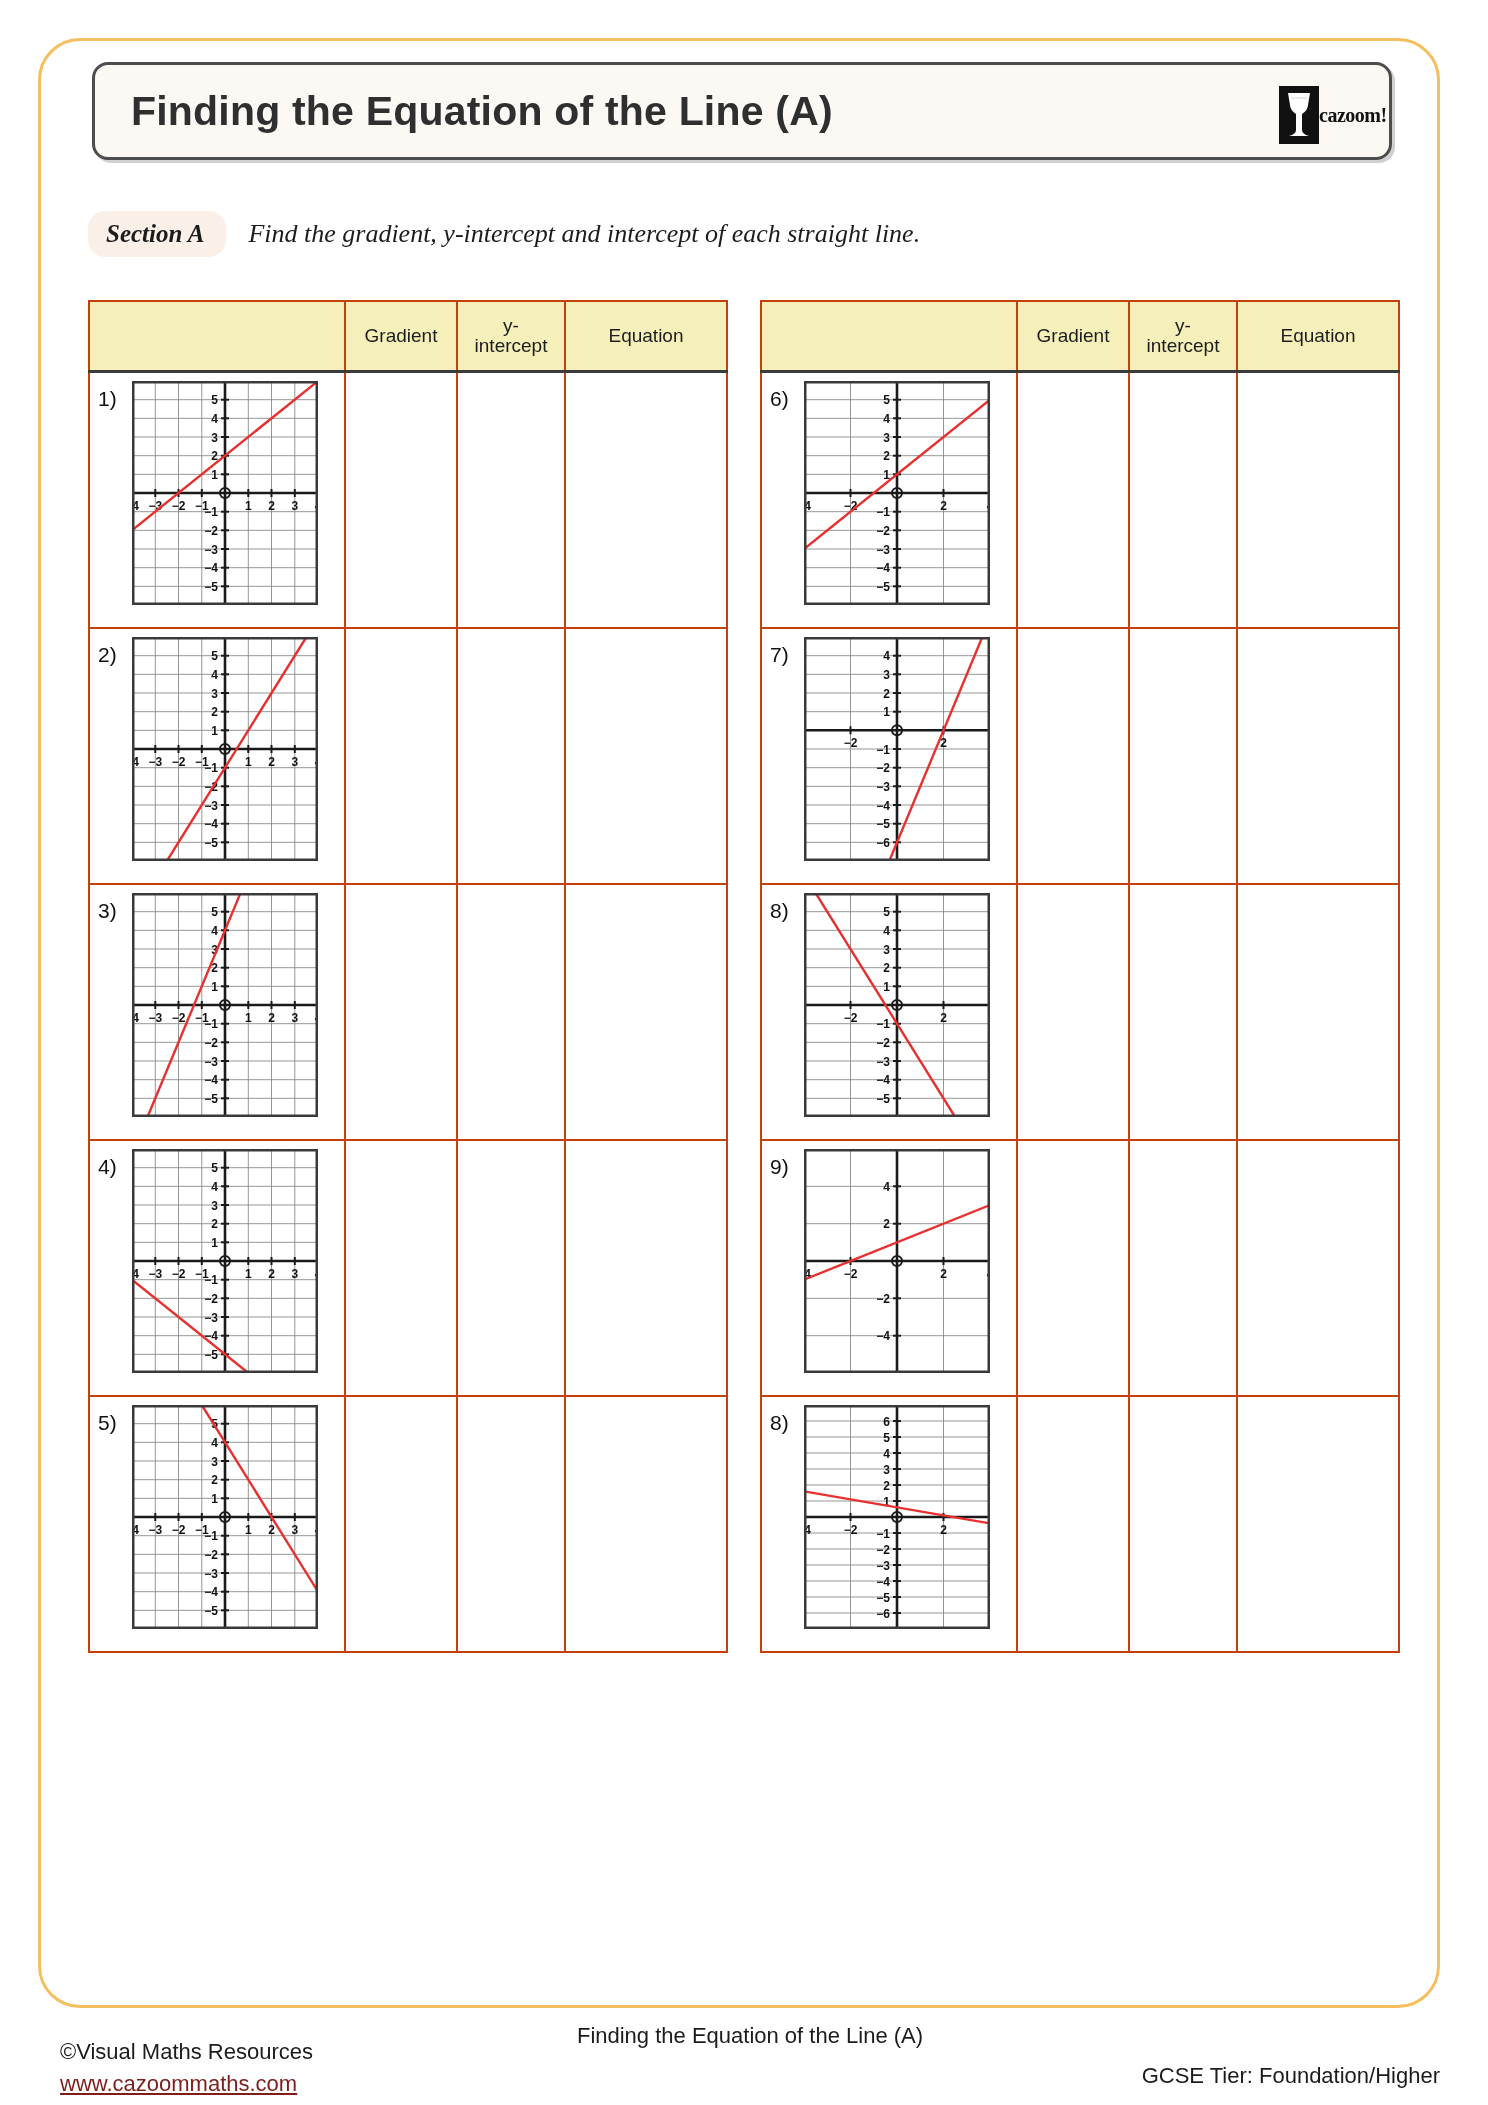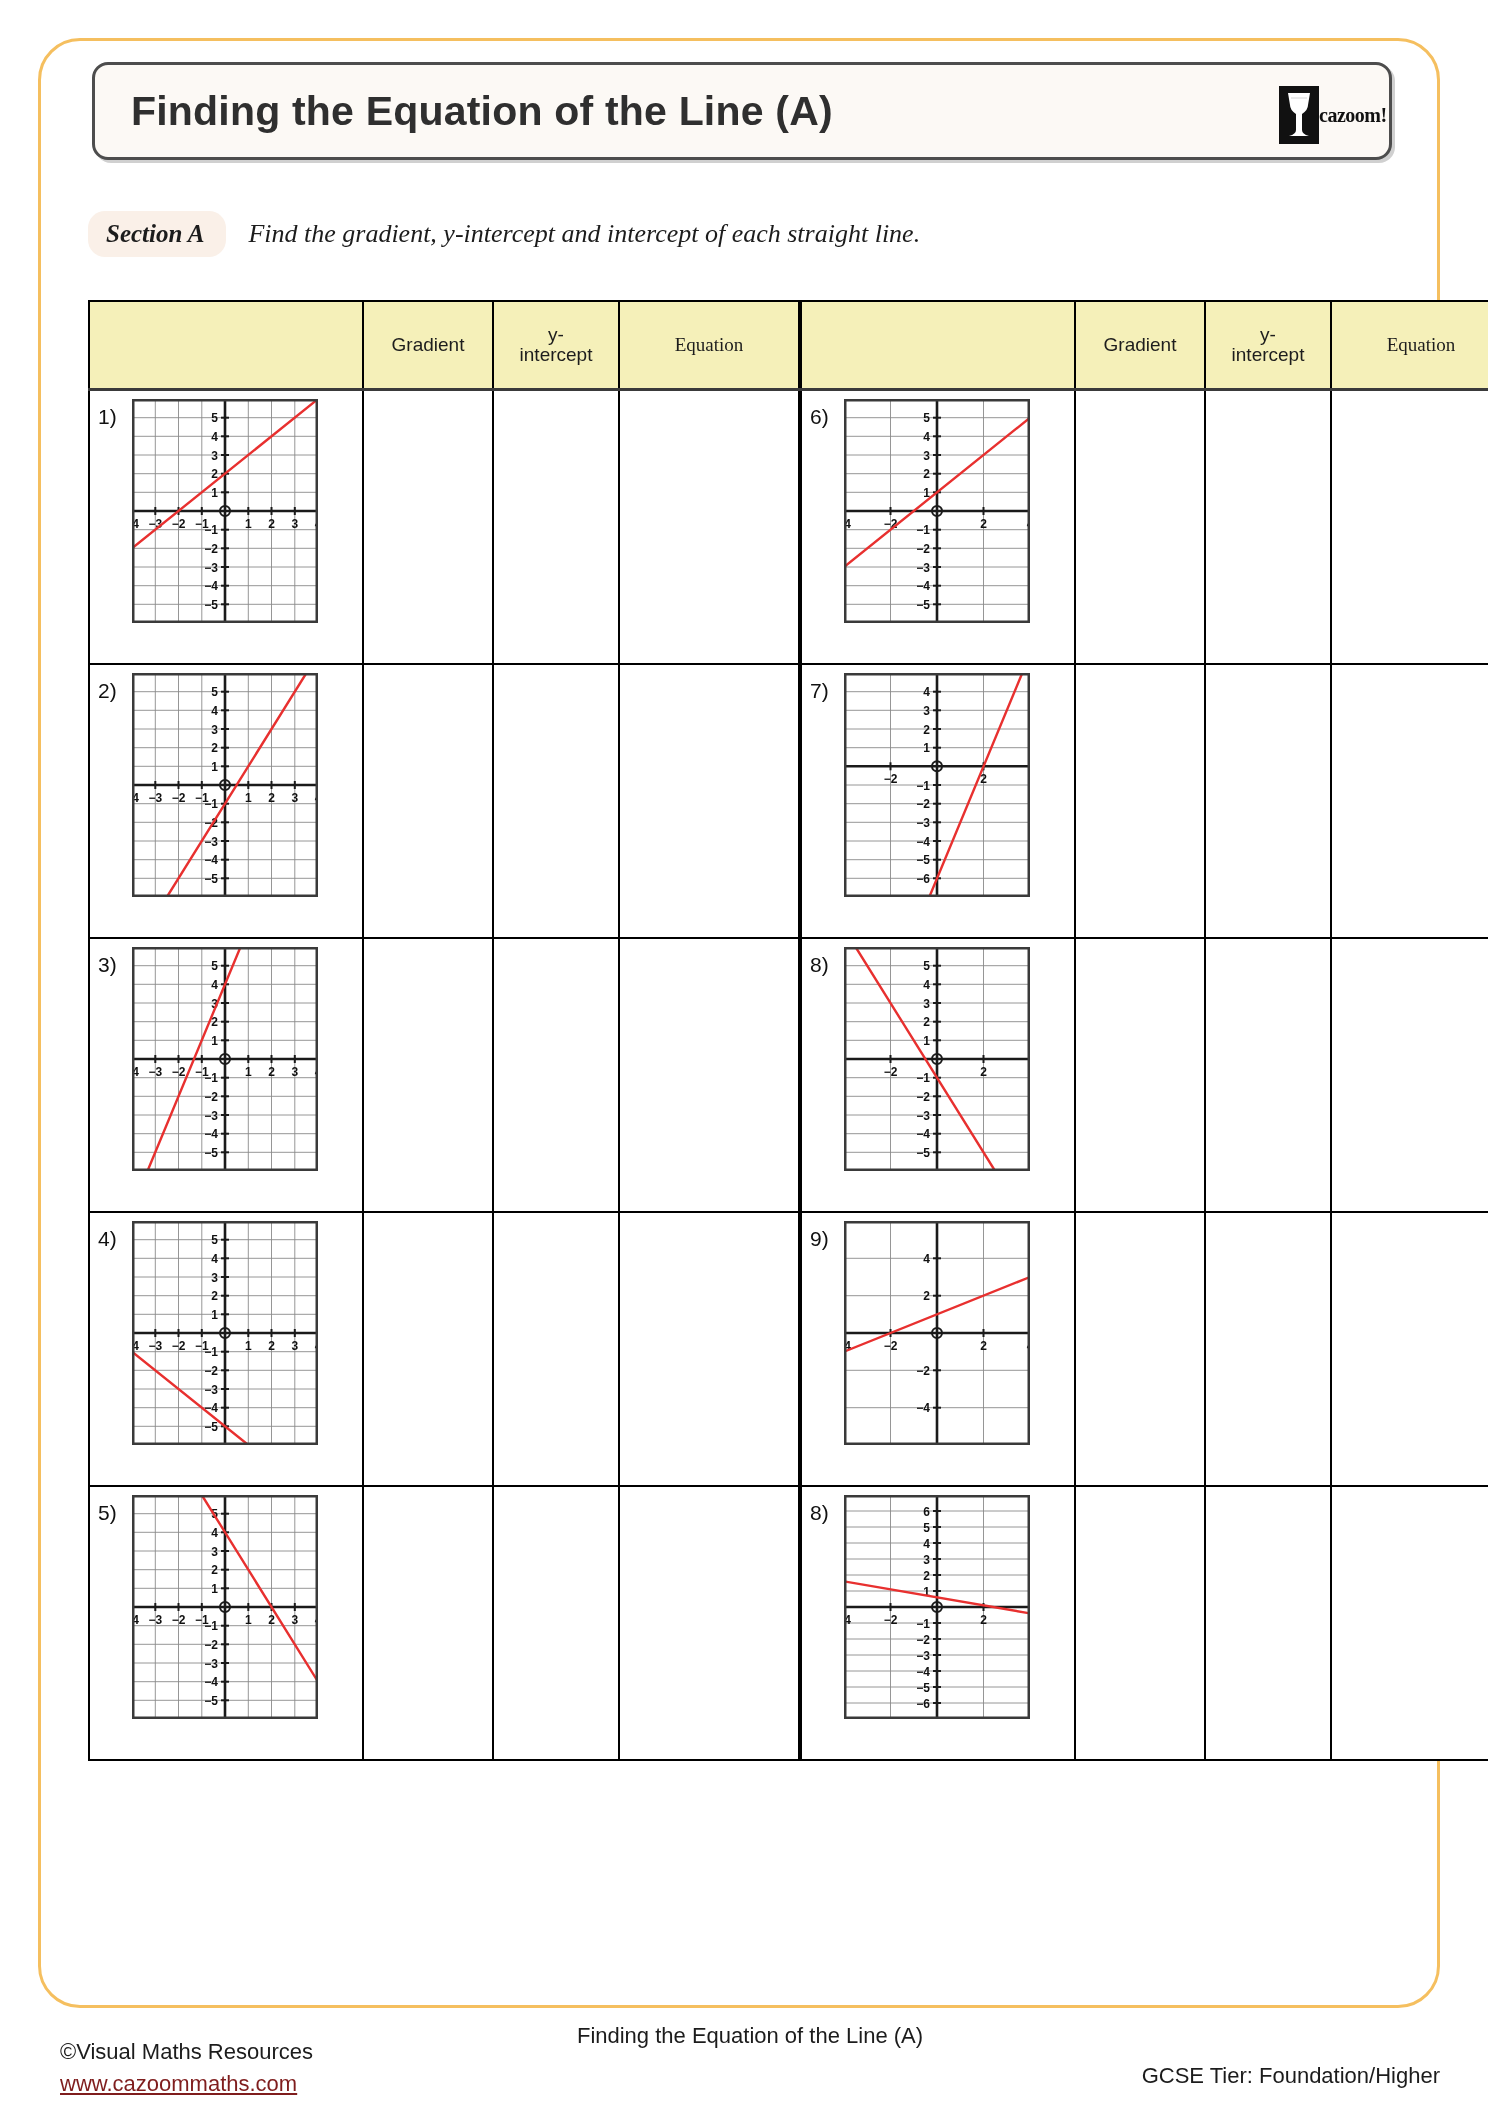--- a/index.html
+++ b/index.html
@@ -85,37 +85,37 @@
     left:88px;top:300px;
     width:1312px;
     display:flex;justify-content:space-between;
   }
   table.q{
     border-collapse:collapse;
     width:630px;
     table-layout:fixed;
   }
   table.q td,table.q th{
-    border:2px solid #000000;
-    padding:16px;
+    border:2px solid #c2410c;
+    padding:7px;
     background:#ffffff;
   }
   table.q thead th{
     background:#f5f0b9;
     font-size:19px;
     font-weight:normal;
     color:#1d1d1d;
     height:54px;
     line-height:1.05;
     border-bottom:3px solid #3a3a3a;
   }
   .col-graph{width:240px;}
   .col-grad{width:96px;}
   .col-yint{width:92px;}
-  .col-eq{width:146px;font-family:Liberation Serif, serif;}
+  .col-eq{width:146px;}
   td.graph-cell{
     height:240px;
     vertical-align:top;
     position:relative;
   }
   .qnum{
     position:absolute;
     left:8px;top:14px;
     font-size:21px;
     color:#111;

